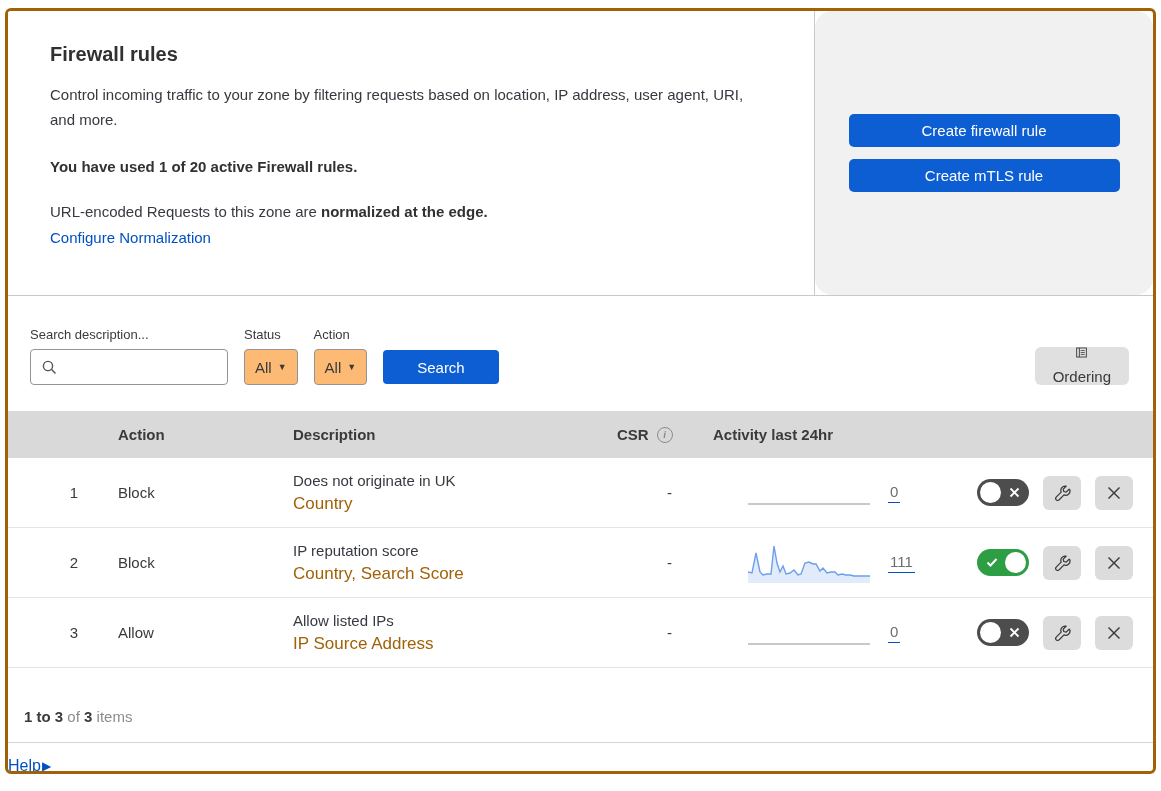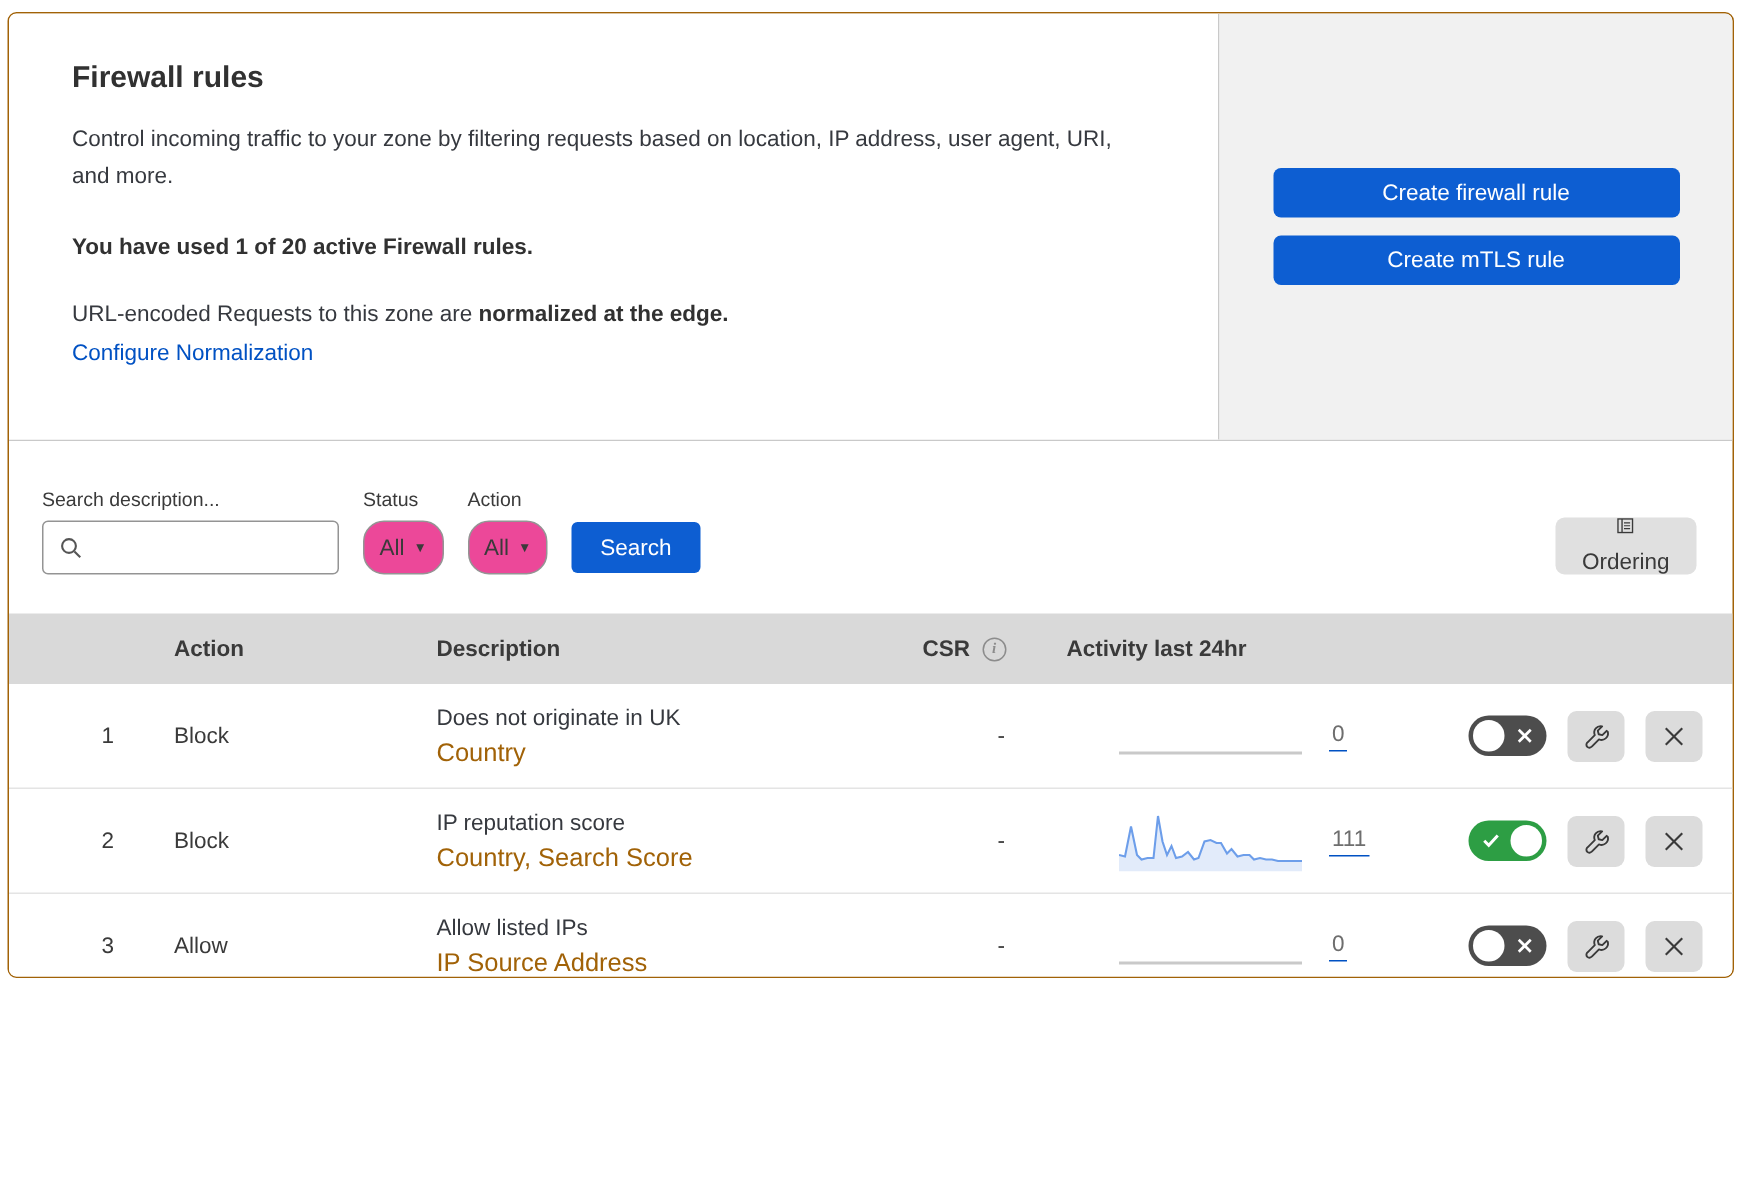--- a/index.html
+++ b/index.html
@@ -6,22 +6,22 @@
   body {
     margin: 0;
     background: #fff;
     font-family: "Liberation Sans", sans-serif;
     color: #36393f;
     -webkit-font-smoothing: antialiased;
   }
   .card {
     margin: 8px 5px;
     width: 1151px;
-    height: 644px;
-    border: 1px solid #a16207;
+    height: 766px;
+    border: 3px solid #a16207;
     border-radius: 6px;
     background: #fff;
     overflow: hidden;
   }
   
   .hero { display: flex; height: 285px; border-bottom: 1px solid #c9c9c9; }
   .hero-left {
     width: 807px;
     border-right: 1px solid #c9c9c9;
     padding: 32px 48px 0 42px;
@@ -32,20 +32,21 @@
   .usage { font-size: 15px; font-weight: 700; margin: 0 0 28px; color: #313131; }
   .norm { font-size: 15px; margin: 0 0 9px; }
   .norm b { color: #313131; }
   .link { color: #0051c3; font-size: 15px; cursor: pointer; }
   .hero-right {
     flex: 1;
     background: #f1f1f1;
     display: flex; flex-direction: column;
     align-items: center; justify-content: center;
     gap: 12px;
+    border-radius: 17px;
   }
   .btn-primary {
     width: 271px; height: 33px;
     background: #0d5ed2; color: #fff;
     border: none; border-radius: 5px;
     font-family: inherit; font-size: 15px;
     cursor: pointer;
   }
   
   .filters {
@@ -54,27 +55,27 @@
   }
   .fgroup { display: flex; flex-direction: column; margin-right: 16px; }
   .fgroup .flabel { font-size: 13px; color: #3a3a3a; margin-bottom: 7px; }
   .search-box { position: relative; width: 198px; height: 36px; border: 1px solid #949494; border-radius: 4px; background: #fff; }
   .search-box svg { position: absolute; left: 10px; top: 9px; }
   .search-box input {
     width: 100%; height: 100%; border: none; outline: none; background: transparent;
     padding-left: 34px; font-family: inherit; font-size: 15px; color: #3a3a3a;
   }
   .select {
-    height: 36px; border: 1px solid #949494; border-radius: 14px; background: #ec4899;
+    height: 36px; border: 1px solid #949494; border-radius: 4px; background: #fdba74;
     display: flex; align-items: center; gap: 6px; padding: 16px 10px;
     font-size: 15px; color: #3a3a3a; cursor: pointer;
   }
   .caret { font-size: 9px; color: #3a3a3a; line-height: 1; }
   .btn-search {
-    height: 34px; padding: 0 19px;
+    height: 34px; padding: 0 34px;
     background: #0d5ed2; color: #fff;
     border: none; border-radius: 4px;
     font-family: inherit; font-size: 15px; cursor: pointer;
     margin-bottom: 1px;
   }
   .filters .spacer { flex: 1; }
   .btn-ordering {
     height: 38px; padding: 0 18px;
     background: #e0e0e0; color: #3a3a3a;
     border: none; border-radius: 6px;

